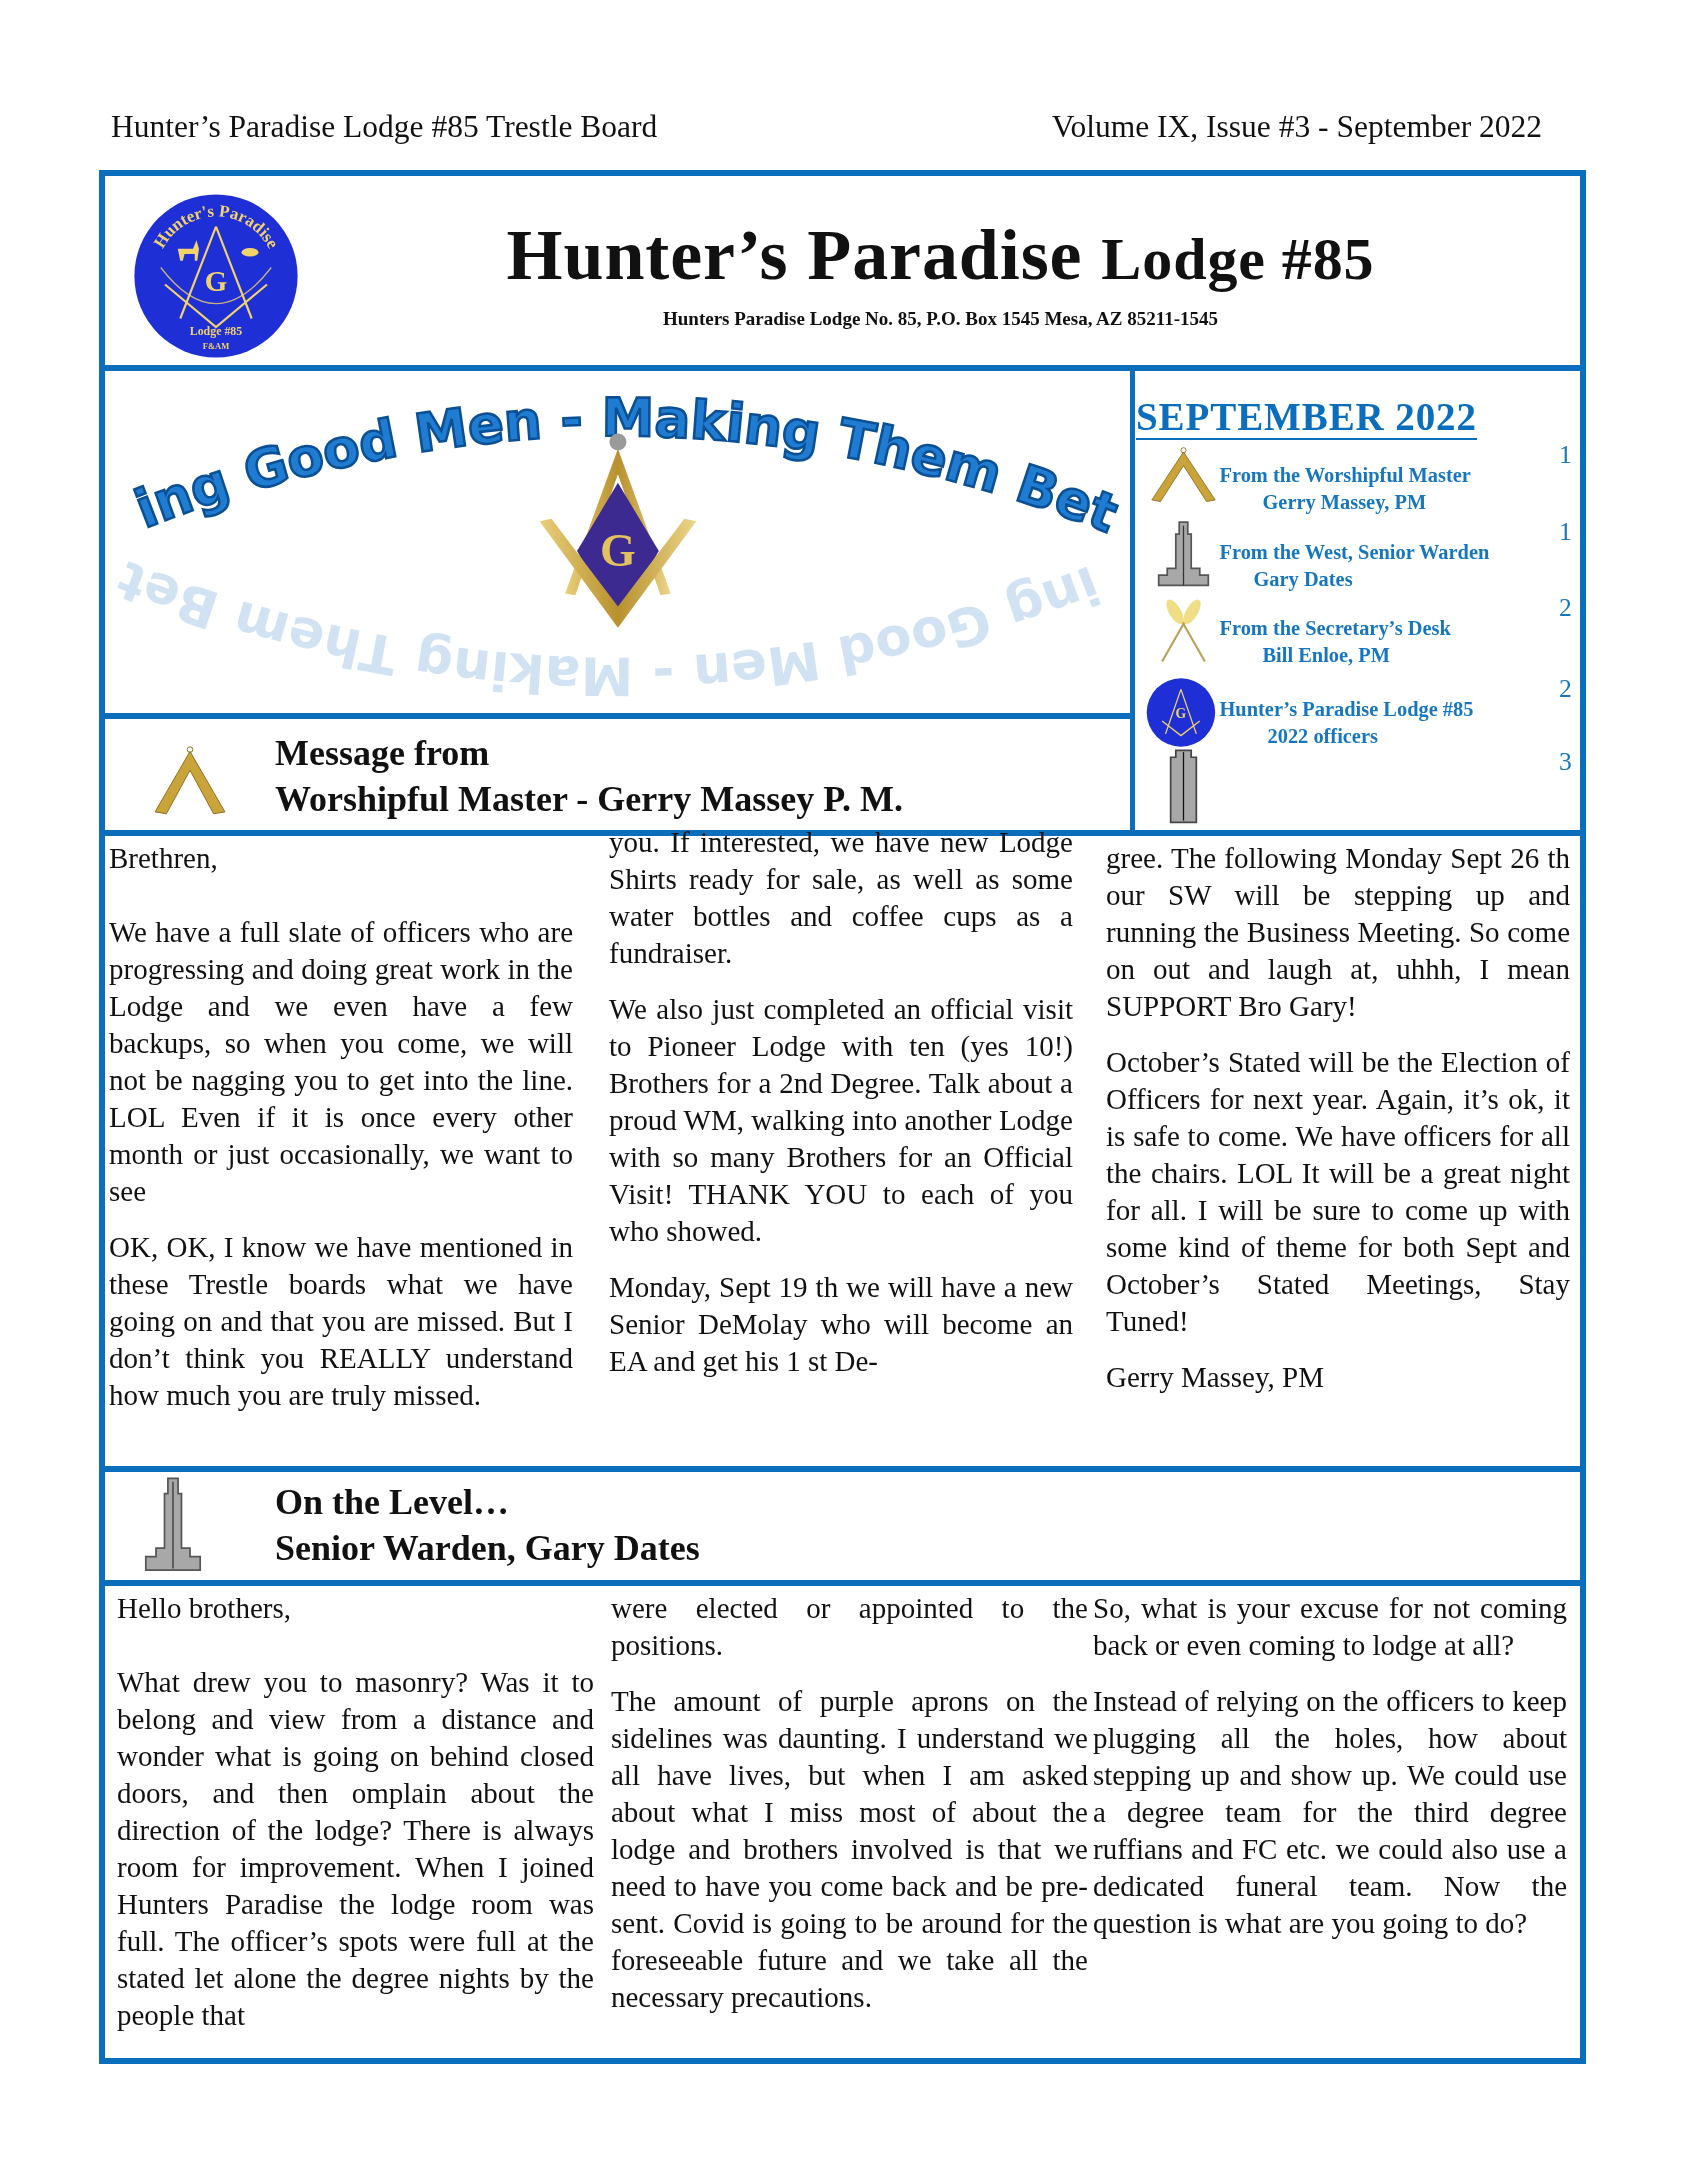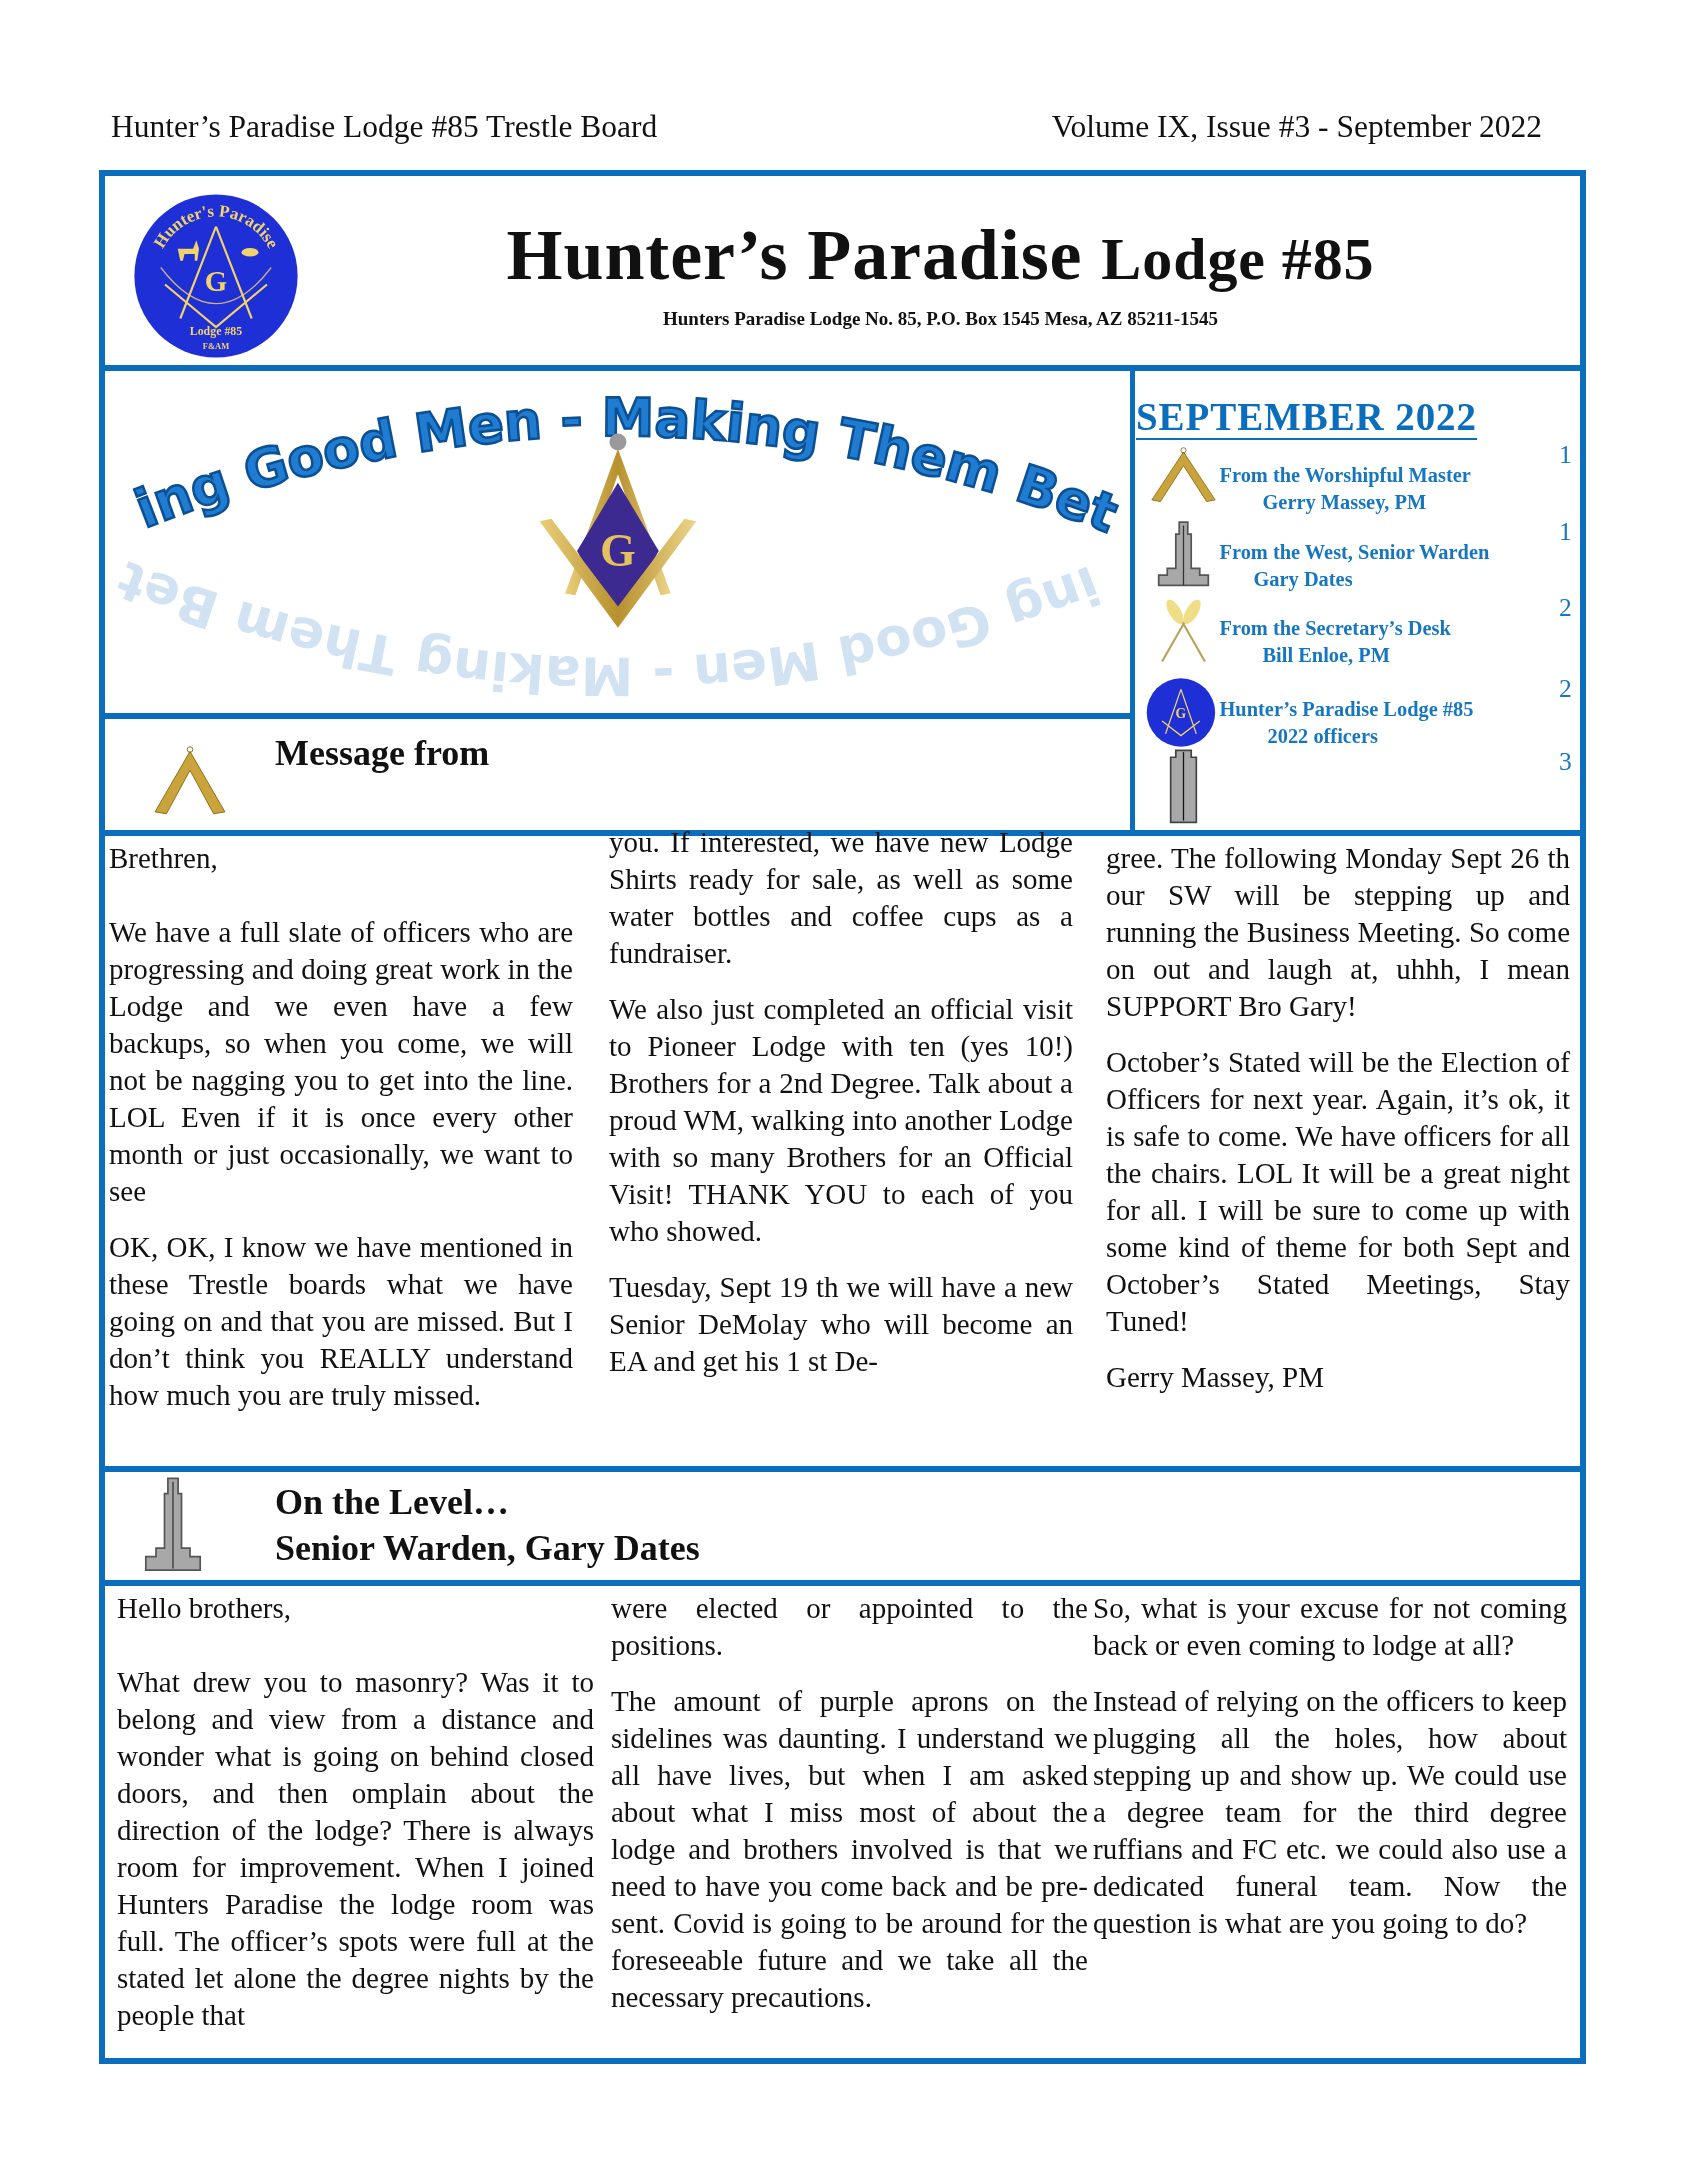--- a/index.html
+++ b/index.html
@@ -164,32 +164,33 @@
     </div>
   </div>
 
   <div class="hr" style="left:0;top:537px;width:1027px;"></div>
   <svg class="sec-icon" viewBox="0 0 90 90" style="left:34px;top:566px;width:102px;height:85px;">
       <path d="M45 10 L8 74 L20 76 L45 30 L70 76 L82 74 Z" fill="#c9a43a" stroke="#8a6a18" stroke-width="1"></path>
       <circle cx="45" cy="8" r="3" fill="none" stroke="#8a6a18"></circle>
     </svg>
   <div class="sec-head" style="left:170px;width:852px;top:554px;">
     <div>Message from</div>
+    <div>Worshipful Master - Gerry Massey P. M.</div>
   </div>
   <div class="hr" style="left:0;top:654px;width:1475px;"></div>
 
   <div class="col" style="left:4px;top:664px;width:464px;">
     <p style="margin-bottom:37px;">Brethren,</p>
     <p>We have a full slate of officers who are progressing and doing great work in the Lodge and we even have a few backups, so when you come, we will not be nagging you to get into the line. LOL Even if it is once every other month or just occasionally, we want to see</p>
     <p>OK, OK, I know we have men­tioned in these Trestle boards what we have going on and that you are missed. But I don’t think you REALLY understand how much you are truly missed.</p>
   </div>
   <div class="col" style="left:504px;top:648px;width:464px;">
     <p>you. If interested, we have new Lodge Shirts ready for sale, as well as some water bottles and coffee cups as a fundraiser.</p>
     <p>We also just completed an official visit to Pioneer Lodge with ten (yes 10!) Brothers for a 2nd De­gree. Talk about a proud WM, walking into another Lodge with so many Brothers for an Official Visit! THANK YOU to each of you who showed.</p>
-    <p>Tuesday, Sept 19 th we will have a new Senior DeMolay who will become an EA and get his 1 st De-</p>
+    <p>Monday, Sept 19 th we will have a new Senior DeMolay who will become an EA and get his 1 st De-</p>
   </div>
   <div class="col" style="left:1001px;top:664px;width:464px;">
     <p>gree. The following Monday Sept 26 th our SW will be stepping up and running the Business Meet­ing. So come on out and laugh at, uhhh, I mean SUPPORT Bro Gary!</p>
     <p>October’s Stated will be the Elec­tion of Officers for next year. Again, it’s ok, it is safe to come. We have officers for all the chairs. LOL It will be a great night for all. I will be sure to come up with some kind of theme for both Sept and October’s Stated Meetings, Stay Tuned!</p>
     <p>Gerry Massey, PM</p>
   </div>
 
   <div class="hr" style="left:0;top:1290px;width:1475px;"></div>
   <svg class="sec-icon" viewBox="0 0 90 120" style="left:21px;top:1299px;width:94px;height:102px;">
       <path d="M39 4 h12 v18 h4 v64 h10 v10 h12 v16 h-64 v-16 h12 v-10 h10 v-64 h4 z" fill="#a8a8a8" stroke="#555" stroke-width="2"></path>

